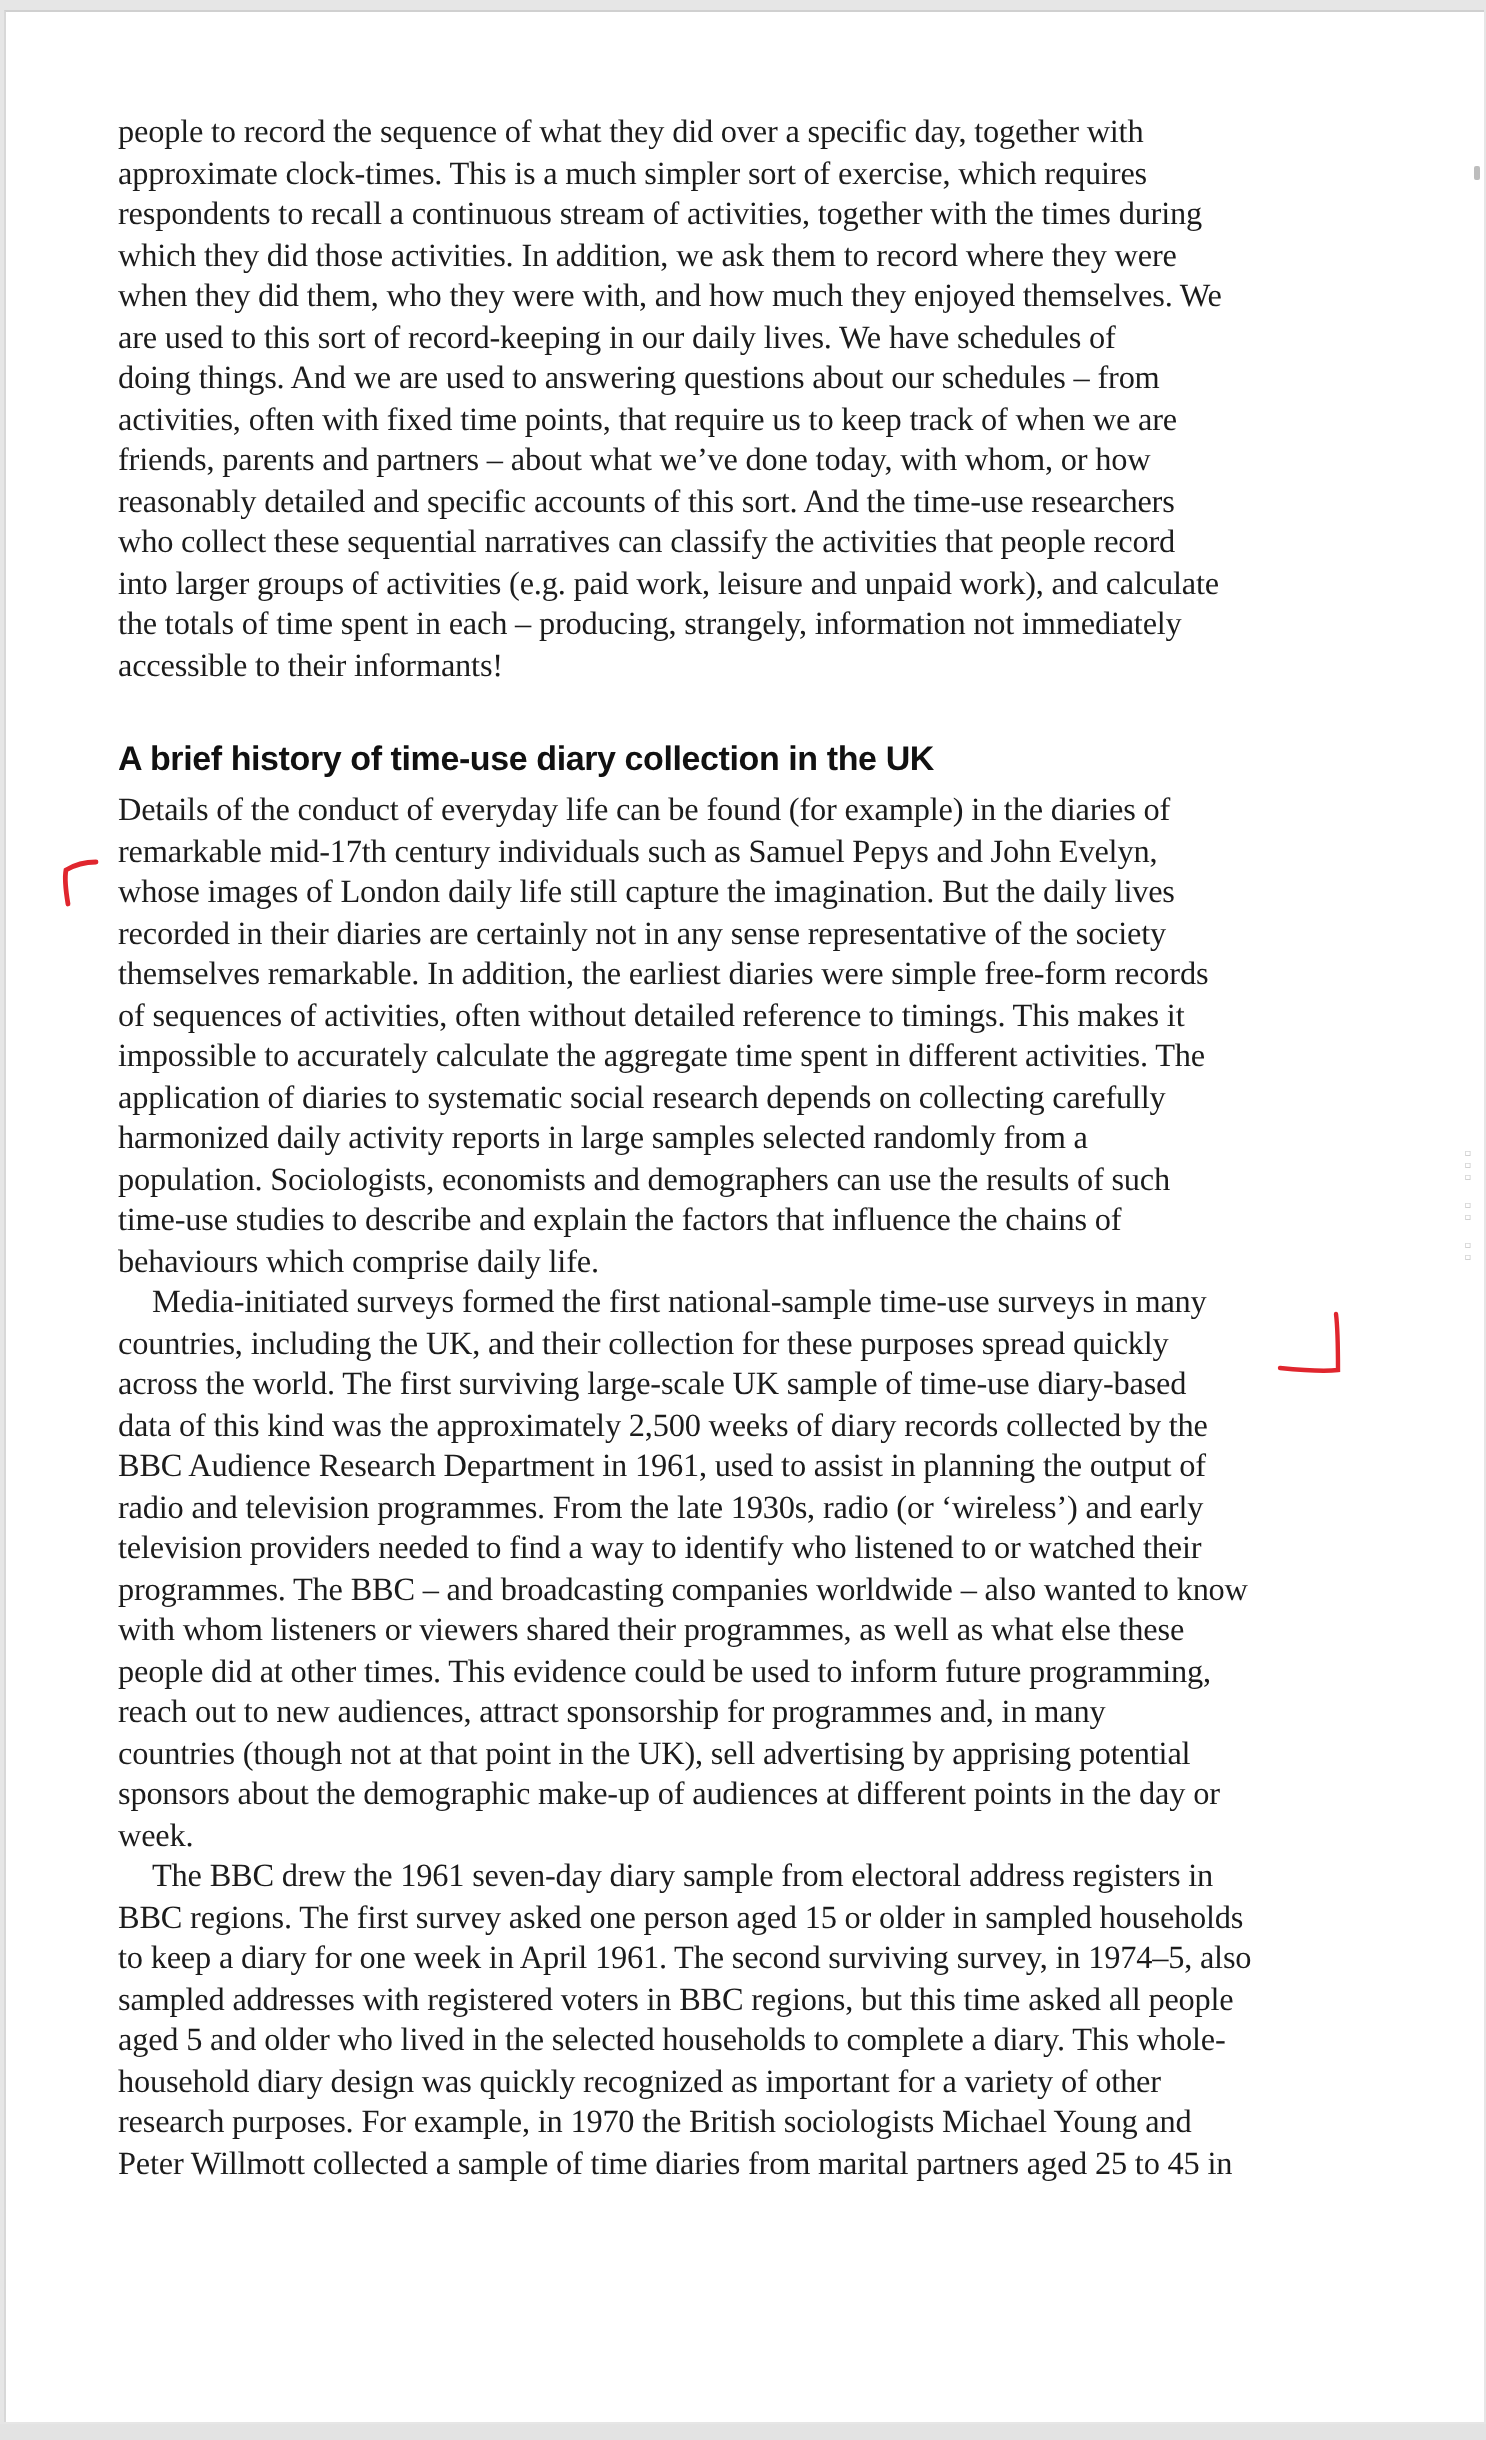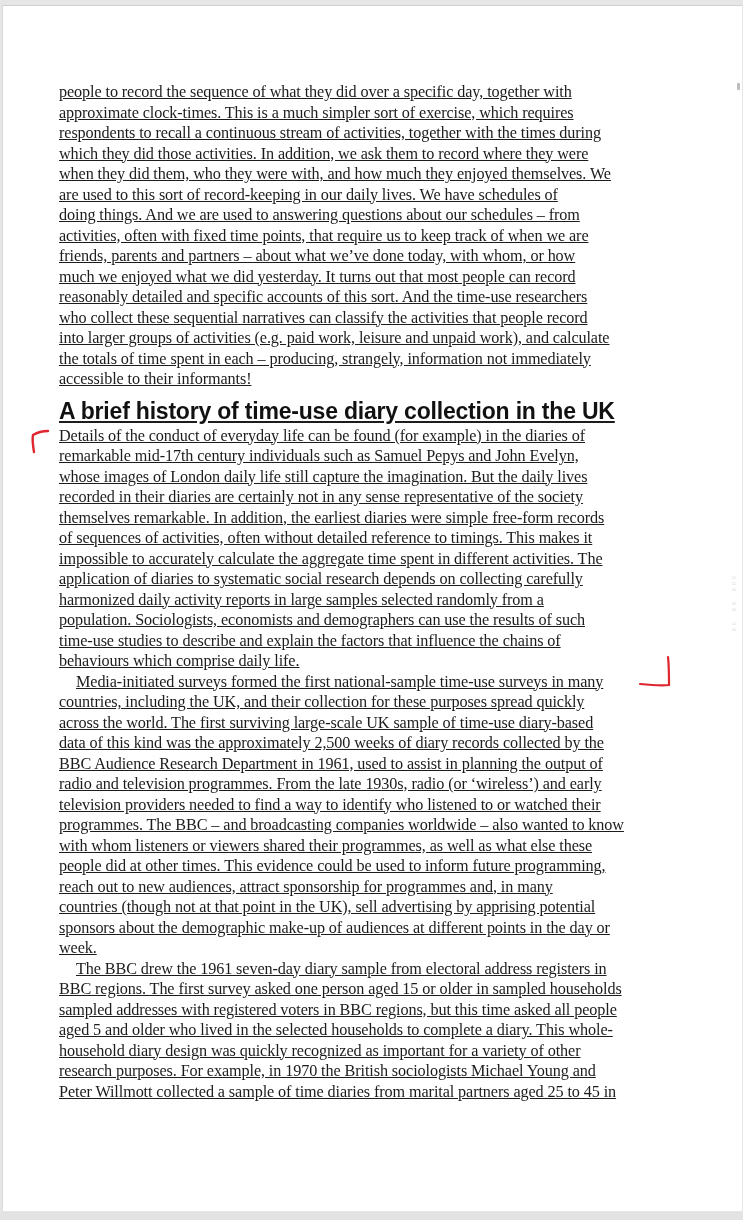--- a/index.html
+++ b/index.html
@@ -16,44 +16,43 @@
       top: 5px;
       width: 739px;
       height: 1205px;
       background: #ffffff;
       border-top: 1px solid #d0d0d0;
       border-left: 1px solid #d8d8d8;
     }
     .content {
       position: absolute;
       left: 56px;
-      top: 76px;
+      top: 50px;
       width: 640px;
       font-family: "Liberation Serif", "DejaVu Serif", serif;
       font-size: 16.2px;
       line-height: 20.5px;
       color: #1c1c1c;
       letter-spacing: -0.1px;
-      text-decoration: underline;
     }
     .line {
       display: block;
       white-space: nowrap;
     }
     .indent {
       padding-left: 17px;
     }
     .para-block { margin: 0; }
     .heading {
       font-family: "Liberation Sans", "DejaVu Sans", sans-serif;
       font-weight: bold;
-      font-size: 23px;
+      font-size: 17px;
       line-height: 22px;
       color: #111;
-      margin-top: 10px;
+      margin-top: 26px;
       margin-bottom: 4px;
       letter-spacing: -0.2px;
     }
     .annotation {
       position: absolute;
       pointer-events: none;
     }
     .scroll-thumb {
       position: absolute;
       right: 2px;
@@ -92,21 +91,20 @@
     <div class="para-block" id="intro">
         <span class="line">people to record the sequence of what they did over a specific day, together with</span>
         <span class="line">approximate clock-times. This is a much simpler sort of exercise, which requires</span>
         <span class="line">respondents to recall a continuous stream of activities, together with the times during</span>
         <span class="line">which they did those activities. In addition, we ask them to record where they were</span>
         <span class="line">when they did them, who they were with, and how much they enjoyed themselves. We</span>
         <span class="line">are used to this sort of record-keeping in our daily lives. We have schedules of</span>
         <span class="line">doing things. And we are used to answering questions about our schedules – from</span>
         <span class="line">activities, often with fixed time points, that require us to keep track of when we are</span>
         <span class="line">friends, parents and partners – about what we’ve done today, with whom, or how</span>
-        <span class="line">much we enjoyed what we did yesterday. It turns out that most people can record</span>
         <span class="line">reasonably detailed and specific accounts of this sort. And the time-use researchers</span>
         <span class="line">who collect these sequential narratives can classify the activities that people record</span>
         <span class="line">into larger groups of activities (e.g. paid work, leisure and unpaid work), and calculate</span>
         <span class="line">the totals of time spent in each – producing, strangely, information not immediately</span>
         <span class="line">accessible to their informants!</span>
       </div>
     <div class="heading">A brief history of time-use diary collection in the UK</div>
     <div id="sections">
         <div class="para-block">
           <span class="line">Details of the conduct of everyday life can be found (for example) in the diaries of</span>
@@ -134,20 +132,21 @@
           <span class="line">with whom listeners or viewers shared their programmes, as well as what else these</span>
           <span class="line">people did at other times. This evidence could be used to inform future programming,</span>
           <span class="line">reach out to new audiences, attract sponsorship for programmes and, in many</span>
           <span class="line">countries (though not at that point in the UK), sell advertising by apprising potential</span>
           <span class="line">sponsors about the demographic make-up of audiences at different points in the day or</span>
           <span class="line">week.</span>
         </div>
         <div class="para-block">
           <span class="line indent">The BBC drew the 1961 seven-day diary sample from electoral address registers in</span>
           <span class="line">BBC regions. The first survey asked one person aged 15 or older in sampled households</span>
+          <span class="line">to keep a diary for one week in April 1961. The second surviving survey, in 1974–5, also</span>
           <span class="line">sampled addresses with registered voters in BBC regions, but this time asked all people</span>
           <span class="line">aged 5 and older who lived in the selected households to complete a diary. This whole-</span>
           <span class="line">household diary design was quickly recognized as important for a variety of other</span>
           <span class="line">research purposes. For example, in 1970 the British sociologists Michael Young and</span>
           <span class="line">Peter Willmott collected a sample of time diaries from marital partners aged 25 to 45 in</span>
         </div>
       </div>
   </div>
 
   <svg class="annotation" style="left:26px; top:422px;" width="24" height="30" viewBox="0 0 24 30">

